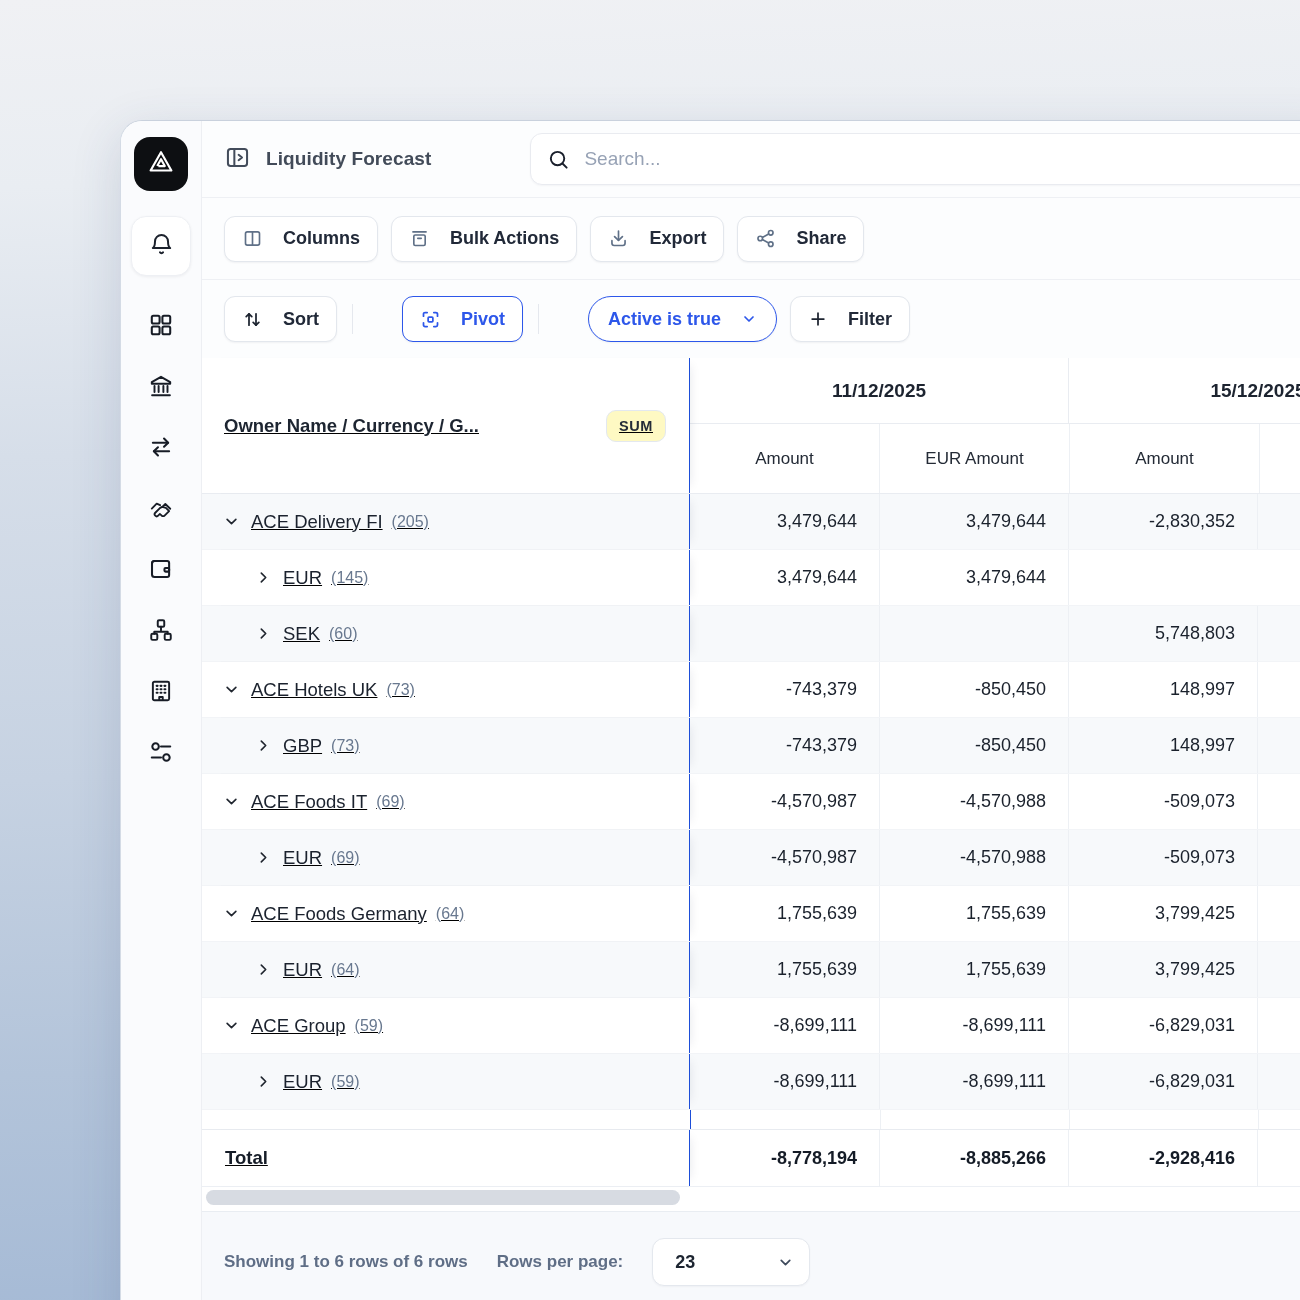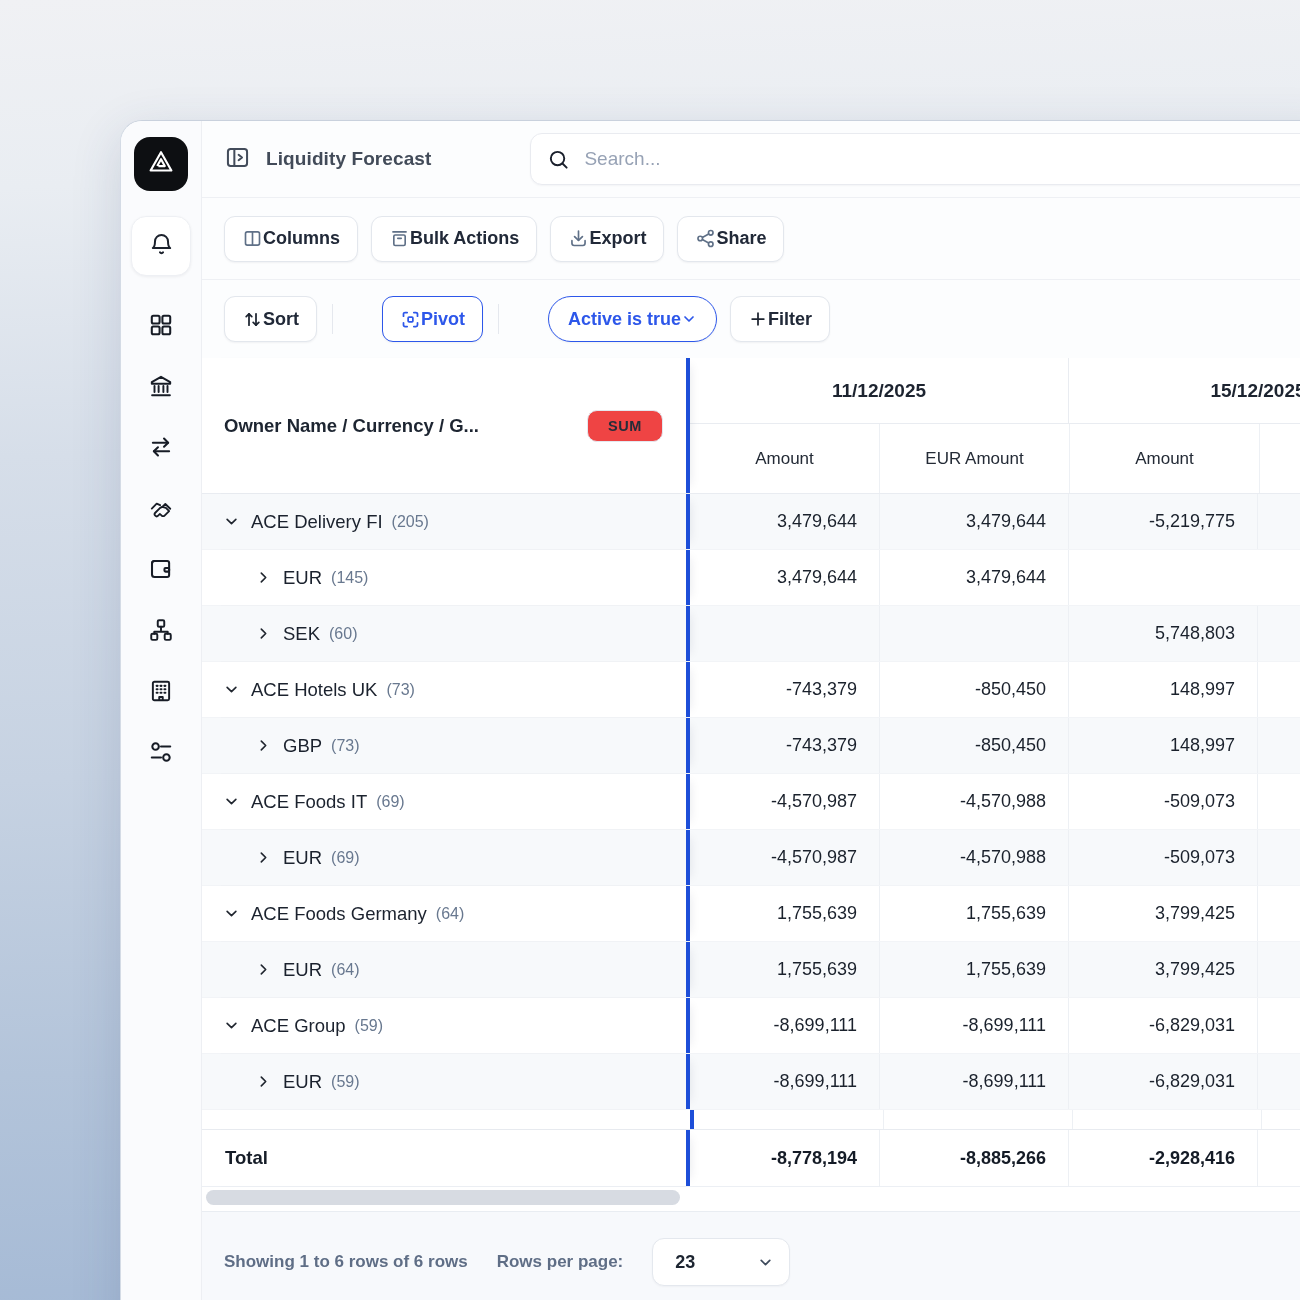--- a/index.html
+++ b/index.html
@@ -34,38 +34,38 @@
   .hdr-title .t{font-size:19px;font-weight:700;color:#424b59;letter-spacing:.1px;}
   .search{margin-left:99px;flex:1;margin-right:20px;height:50px;background:#fff;border:1px solid #e9ebf0;
     border-radius:12px;display:flex;align-items:center;padding:0 16px;gap:12px;
     box-shadow:0 1px 2px rgba(16,24,40,.04);}
   .search input{border:none;outline:none;flex:1;font-size:19px;color:#1c2430;background:transparent;
     font-family:"Liberation Sans",sans-serif;}
   .search input::placeholder{color:#97a2b5;}
   .band{border-bottom:1px solid #eef0f4;display:flex;align-items:center;padding-left:22px;gap:13px;}
   .band1{height:81px;flex:0 0 81px;}
   .band2{height:78px;flex:0 0 78px;border-bottom:none;}
-  .btn{display:inline-flex;align-items:center;gap:0;height:46px;padding:0 17px;background:#fff;
+  .btn{display:inline-flex;align-items:center;gap:20px;height:46px;padding:0 17px;background:#fff;
     border:1px solid #e3e7ed;border-radius:11px;font-family:"Liberation Sans",sans-serif;
     font-size:18px;font-weight:700;color:#212938;box-shadow:0 1px 2px rgba(16,24,40,.05);cursor:pointer;}
   .btn .ic{color:#5f7087;display:flex;}
   .btn .ic-dark{color:#1d2430;display:flex;}
   .btn-accent{border-width:1.5px;border-style:solid;background:#fff;margin-left:34px;}
   .pill{border-radius:999px;padding:0 19px;}
   .vdiv{width:1px;height:30px;background:#e5e8ee;margin:0 2px;flex:0 0 1px;}
   
   .table{background:#fff;}
-  .pin{width:488px;flex:0 0 488px;border-right:4px solid #1d4ed8;
-    box-shadow:8px 0 10px -8px rgba(20,30,60,.10);position:relative;z-index:2;}
+  .pin{width:488px;flex:0 0 488px;border-right:1px solid #1d4ed8;
+    box-shadow:8px 0 10px -8px rgba(20,30,60,.10);position:relative;z-index:2;text-decoration:underline;}
   .thead{border-bottom:1px solid #e9ecf1;display:flex;background:#fff;}
   .thead .pin{height:135px;display:flex;align-items:center;justify-content:space-between;
     padding:0 23px 0 22px;box-sizing:border-box;}
   .pin-title{font-size:18.5px;font-weight:600;color:#1d2531;}
-  .sum-badge{font-size:14.5px;font-weight:700;letter-spacing:.6px;color:#242c38;background:#ef4444;
-    border:1px solid #e3e8ef;border-radius:10px;padding:7px 20px;}
+  .sum-badge{font-size:14.5px;font-weight:700;letter-spacing:.6px;color:#242c38;background:#fef9c3;
+    border:1px solid #e3e8ef;border-radius:10px;padding:7px 12px;}
   .thead-right{flex:1;display:flex;flex-direction:column;min-width:0;}
   .grp-row{height:65px;display:flex;border-bottom:1px solid #e9ecf1;}
   .grp{width:378px;flex:0 0 378px;display:flex;align-items:center;justify-content:center;
     font-size:19px;font-weight:600;color:#1d2430;}
   .grp + .grp{border-left:1px solid #e9ecf1;}
   .sub-row{height:69px;display:flex;}
   .sub{width:189px;flex:0 0 189px;display:flex;align-items:center;justify-content:center;
     font-size:17px;font-weight:500;color:#242b36;}
   .sub + .sub{border-left:1px solid #edf0f4;}
   .row{display:flex;height:55px;border-bottom:1px solid #f2f4f7;background:#fff;}
@@ -83,21 +83,21 @@
   .total{display:flex;height:56px;background:#fff;border-top:1px solid #e8ebf0;border-bottom:1px solid #eceff4;}
   .total .pin{display:flex;align-items:center;padding-left:23px;box-sizing:border-box;}
   .total .pin span{font-size:18.5px;font-weight:700;color:#151c27;}
   .total .cell-num{font-weight:700;color:#12192400;color:#141b26;}
   .scrollzone{position:relative;height:24px;background:#fff;}
   .hthumb{position:absolute;left:4px;top:3px;width:474px;height:15px;border-radius:8px;background:#d7dbe2;}
   
   .footer{flex:1;background:#f7f9fc;border-top:1px solid #e9edf2;padding:26px 0 0 22px;}
   .footer-row{display:flex;align-items:center;gap:29px;}
   .foot-text{font-size:17px;font-weight:700;color:#5f6e86;}
-  .select{width:138px;height:48px;background:#fff;border:1px solid #e4e8ee;border-radius:12px;
+  .select{width:158px;height:48px;background:#fff;border:1px solid #e4e8ee;border-radius:12px;
     display:flex;align-items:center;justify-content:space-between;padding:0 15px 0 22px;box-sizing:border-box;
     box-shadow:0 1px 2px rgba(16,24,40,.04);cursor:pointer;}
   .select .val{font-size:18px;font-weight:600;color:#1c2430;}
   .select .car{color:#3e4a5c;display:flex;}
 </style>
 </head>
 <body>
 
 <div class="stage">
   <div class="window">
@@ -322,21 +322,21 @@
         <svg width="15" height="15" viewBox="0 0 24 24" fill="none" stroke="currentColor" stroke-width="2.6" stroke-linecap="round" stroke-linejoin="round">
                     <path d="m5 8.5 7 7 7-7"></path>
                   </svg>
       </span>
 
       <span class="rlabel">ACE Delivery FI</span>
       <span class="rcount">(205)</span>
     </div>
     <div class="cell-num">3,479,644</div>
     <div class="cell-num">3,479,644</div>
-    <div class="cell-num">-5,219,775</div>
+    <div class="cell-num">-2,830,352</div>
     <div class="cell-num"></div>
   </div>
 
   <div class="row">
     <div class="pin cell-name indent">
 
       <span class="chev chev-right">
         <svg width="15" height="15" viewBox="0 0 24 24" fill="none" stroke="currentColor" stroke-width="2.6" stroke-linecap="round" stroke-linejoin="round">
                     <path d="m8.5 5 7 7-7 7"></path>
                   </svg>

